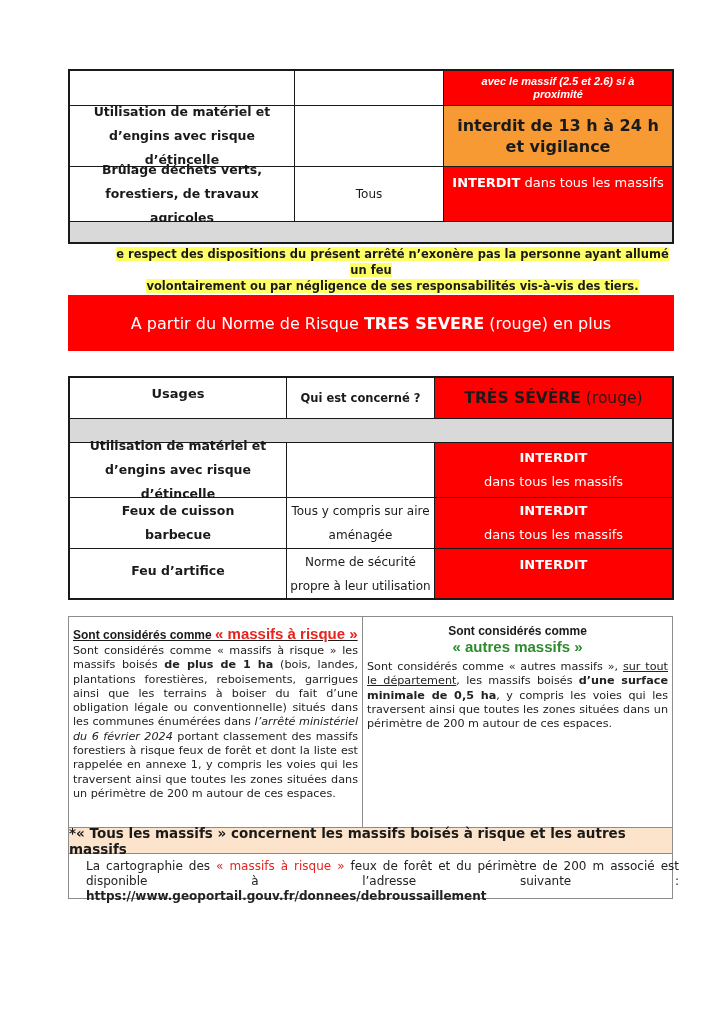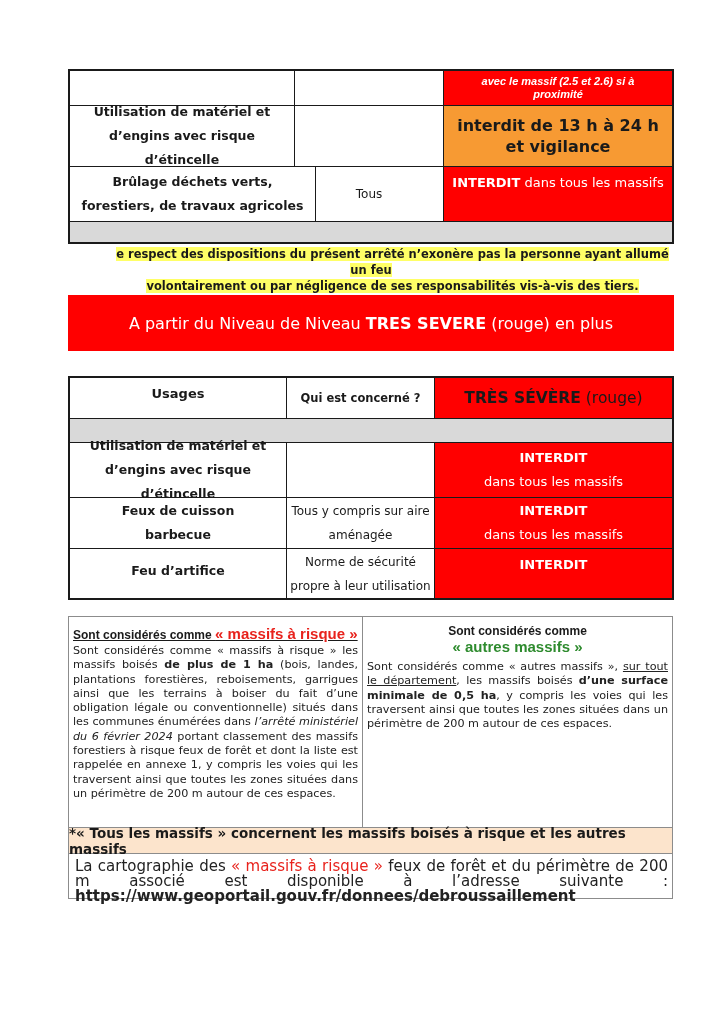--- a/index.html
+++ b/index.html
@@ -48,54 +48,54 @@
   .info-right { position: absolute; left: 294px; top: 0; width: 309px; height: 210px; padding: 6px 4px 0 4px; }
   .info-title { font-family: "Liberation Sans", sans-serif; font-weight: bold; font-size: 12px; }
   .info-title .red-txt { color: #e8221c; font-size: 15px; }
   .info-title .green-txt { color: #2e8b2e; font-size: 15px; }
   .just { text-align: justify; font-size: 11.2px; line-height: 14.3px; color: #222; }
   .u { text-decoration: underline; }
   .peach { position: absolute; left: 0; top: 210px; width: 603px; height: 27px;
     background: #fce4cc; border-top: 1px solid #8c8c8c; border-bottom: 1px solid #8c8c8c;
     display: flex; align-items: center; justify-content: center;
     font-weight: bold; font-size: 13.5px; }
-  .carto { position: absolute; left: 1px; top: 240px; width: 603px; padding: 2px 5px;
-    font-size: 15px; line-height: 15px; text-align: justify; color: #222; }
+  .carto { position: absolute; left: 12px; top: 240px; width: 603px; padding: 2px 5px;
+    font-size: 12px; line-height: 15px; text-align: justify; color: #222; }
   .carto .red-txt { color: #e8221c; }
 </style>
 </head>
 <body>
 
 <div class="tbl" id="t1">
 
   <div class="cell" style="left:0;top:0;width:225px;height:35px;"></div>
   <div class="cell" style="left:225px;top:0;width:149px;height:35px;"></div>
   <div class="cell last-col red" style="left:374px;top:0;width:228px;height:35px;font-family:'Liberation Sans',sans-serif;font-style:italic;font-weight:bold;font-size:11px;line-height:13px;padding:0 20px;">avec le massif (2.5 et 2.6) si à proximité</div>
 
   <div class="cell bold" style="left:0;top:35px;width:225px;height:61px;padding:0 12px;">Utilisation de matériel et d’engins avec risque d’étincelle</div>
   <div class="cell" style="left:225px;top:35px;width:149px;height:61px;"></div>
   <div class="cell last-col orange bold" style="left:374px;top:35px;width:228px;height:61px;font-size:16px;line-height:21px;padding:0 8px;">interdit de 13 h à 24 h et vigilance</div>
 
-  <div class="cell bold" style="left:0;top:96px;width:246px;height:55px;padding:0 4px;">Brûlage déchets verts, forestiers, de travaux agricoles</div>
+  <div class="cell bold" style="left:0;top:96px;width:225px;height:55px;padding:0 4px;">Brûlage déchets verts, forestiers, de travaux agricoles</div>
   <div class="cell" style="left:225px;top:96px;width:149px;height:55px;font-size:12px;">Tous</div>
   <div class="cell last-col red top" style="left:374px;top:96px;width:228px;height:55px;font-size:13px;">
     <span><b>INTERDIT</b><span> dans tous les massifs</span></span>
   </div>
 
   <div class="cell gray last-col last-row" style="left:0;top:151px;width:602px;height:20px;"></div>
 </div>
 
 <div class="notice">
   <span class="hl">e respect des dispositions du présent arrêté n’exonère pas la personne ayant allumé un feu</span><br>
   <span class="hl">volontairement ou par négligence de ses responsabilités vis-à-vis des tiers.</span>
 </div>
 
 <div class="banner">
   <span>
-    <span>A partir du Niveau de Niveau </span><b>TRES SEVERE</b><span> (rouge) en plus</span>
+    <span>A partir du Norme de Risque </span><b>TRES SEVERE</b><span> (rouge) en plus</span>
   </span>
 </div>
 
 <div class="tbl" id="t2">
 
   <div class="cell bold top" style="left:0;top:0;width:217px;height:41px;font-size:13px;">Usages</div>
   <div class="cell bold" style="left:217px;top:0;width:148px;height:41px;font-size:11.5px;">Qui est concerné ?</div>
   <div class="cell last-col red" style="left:365px;top:0;width:237px;height:41px;font-size:15.5px;color:#1a1a1a;">
     <span><b>TRÈS SÉVÈRE</b><span> (rouge)</span></span>
   </div>

